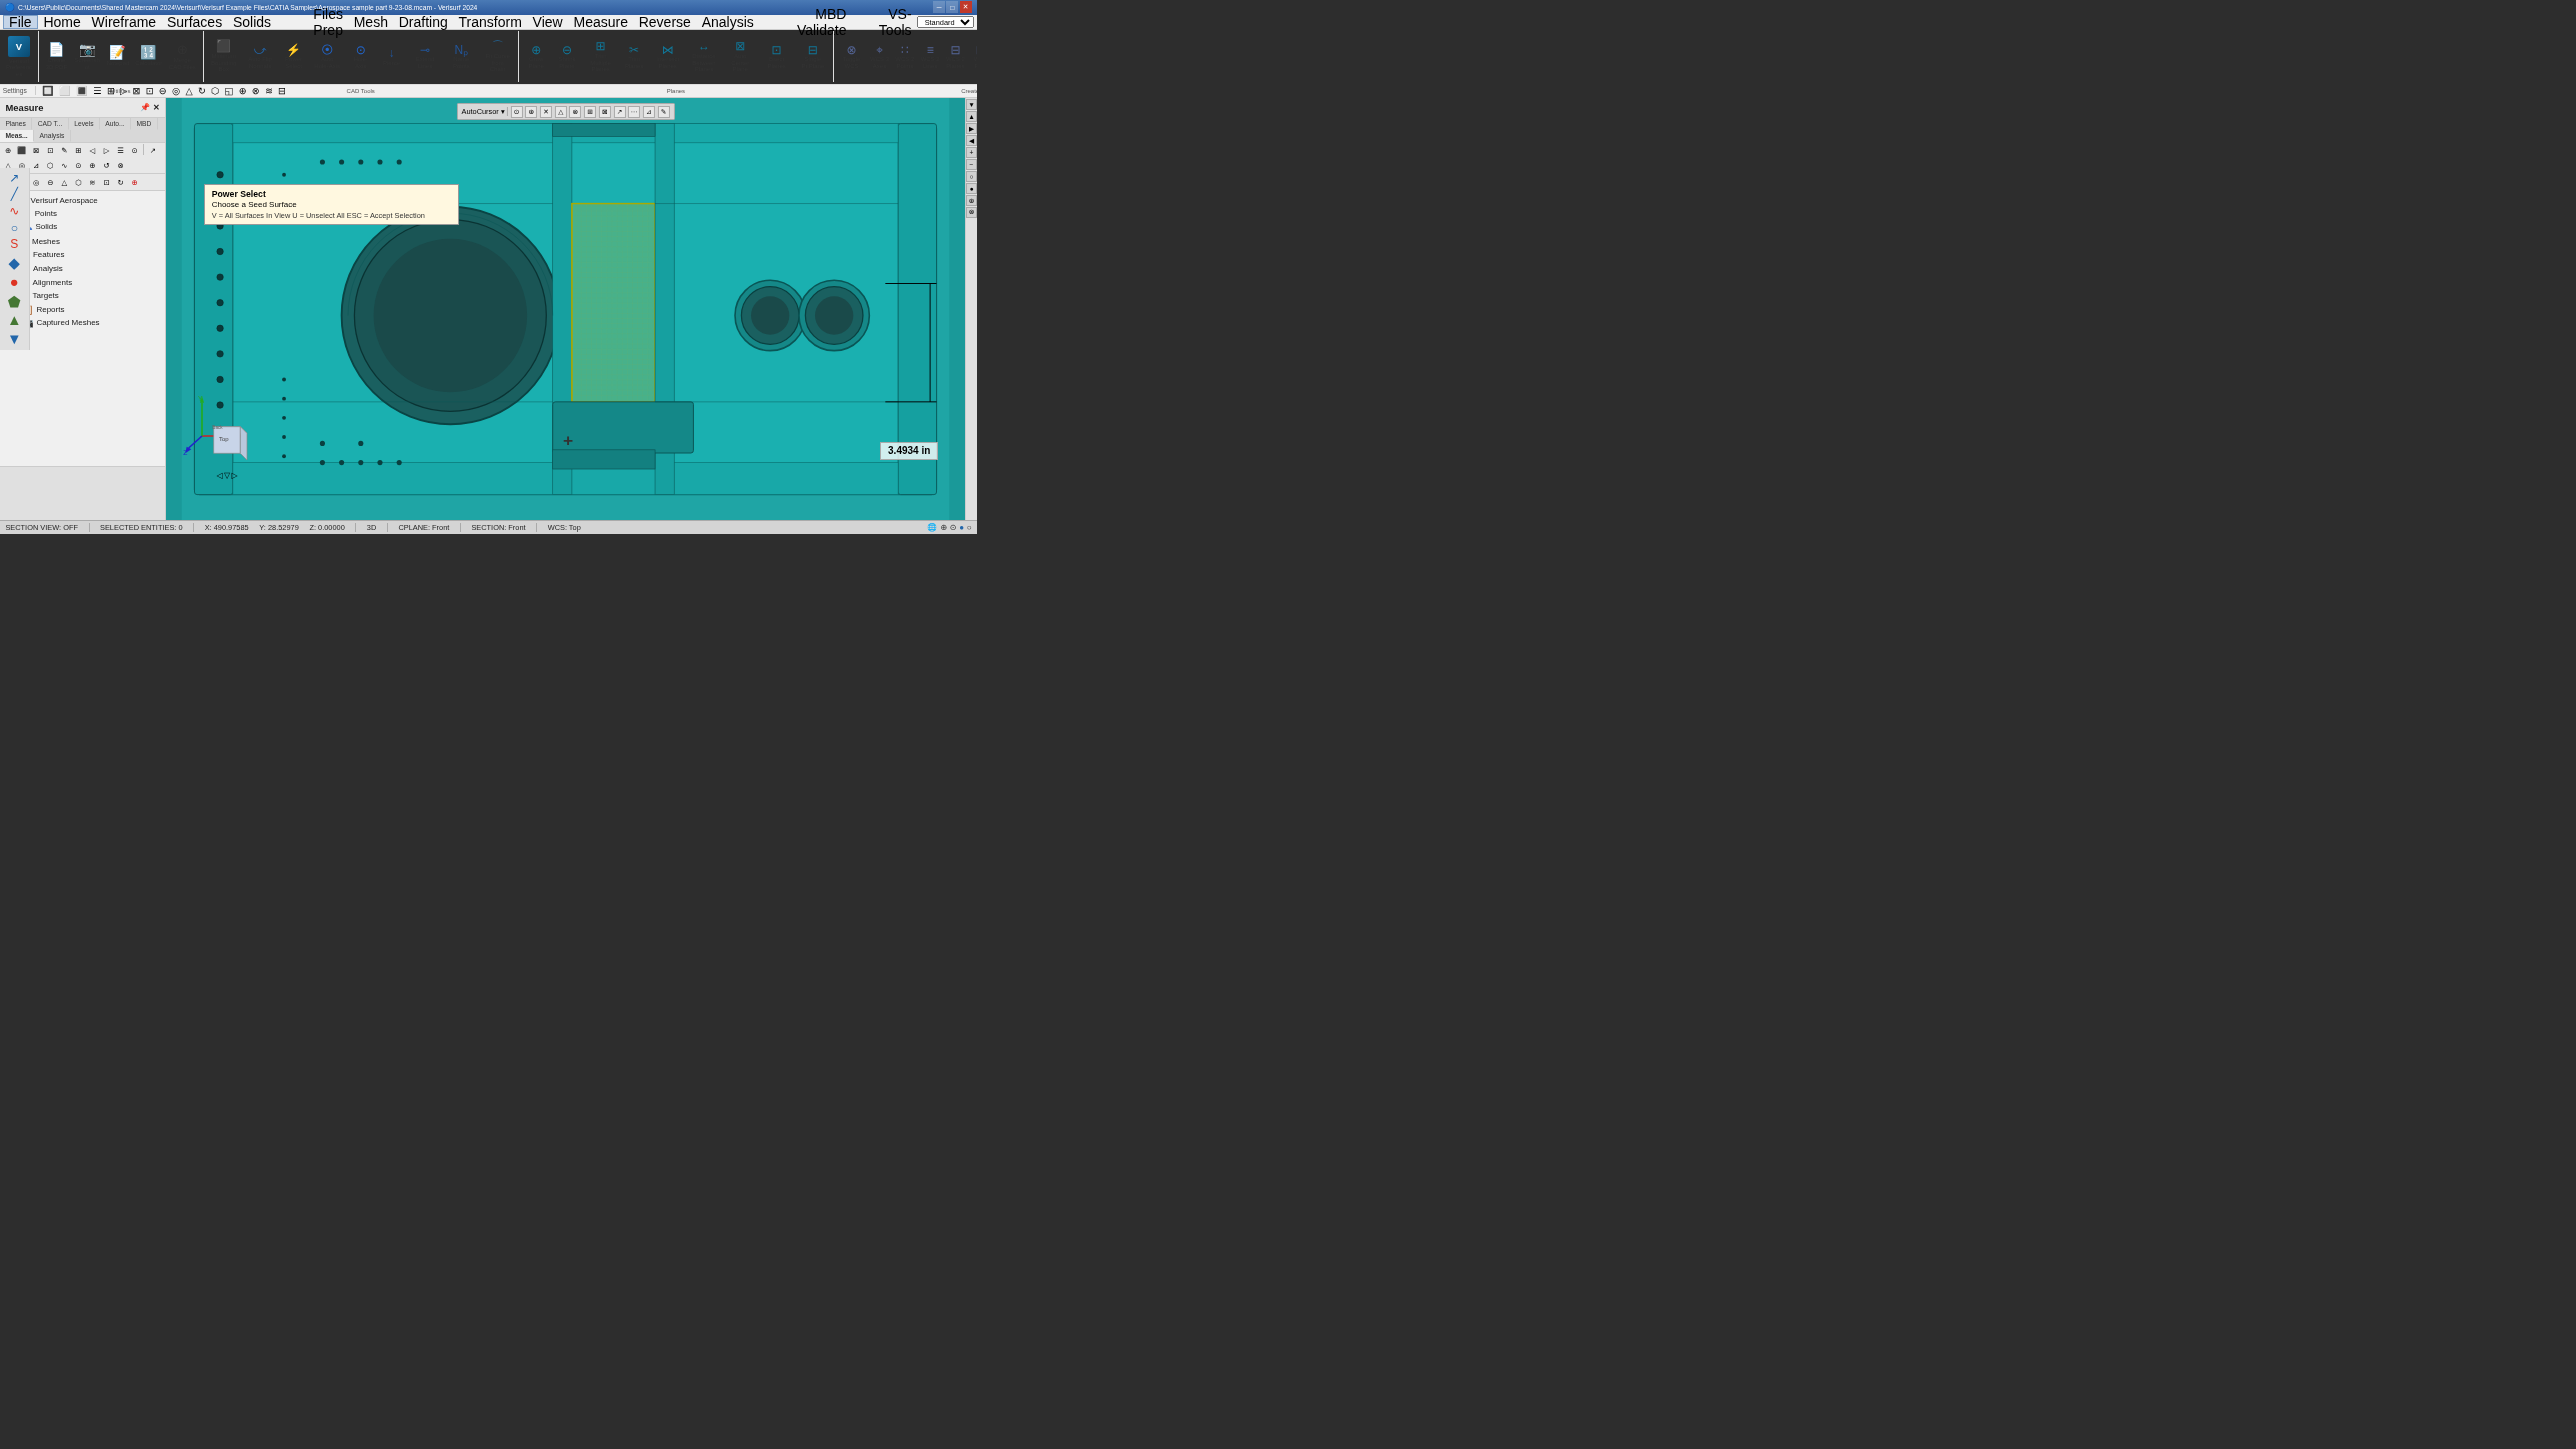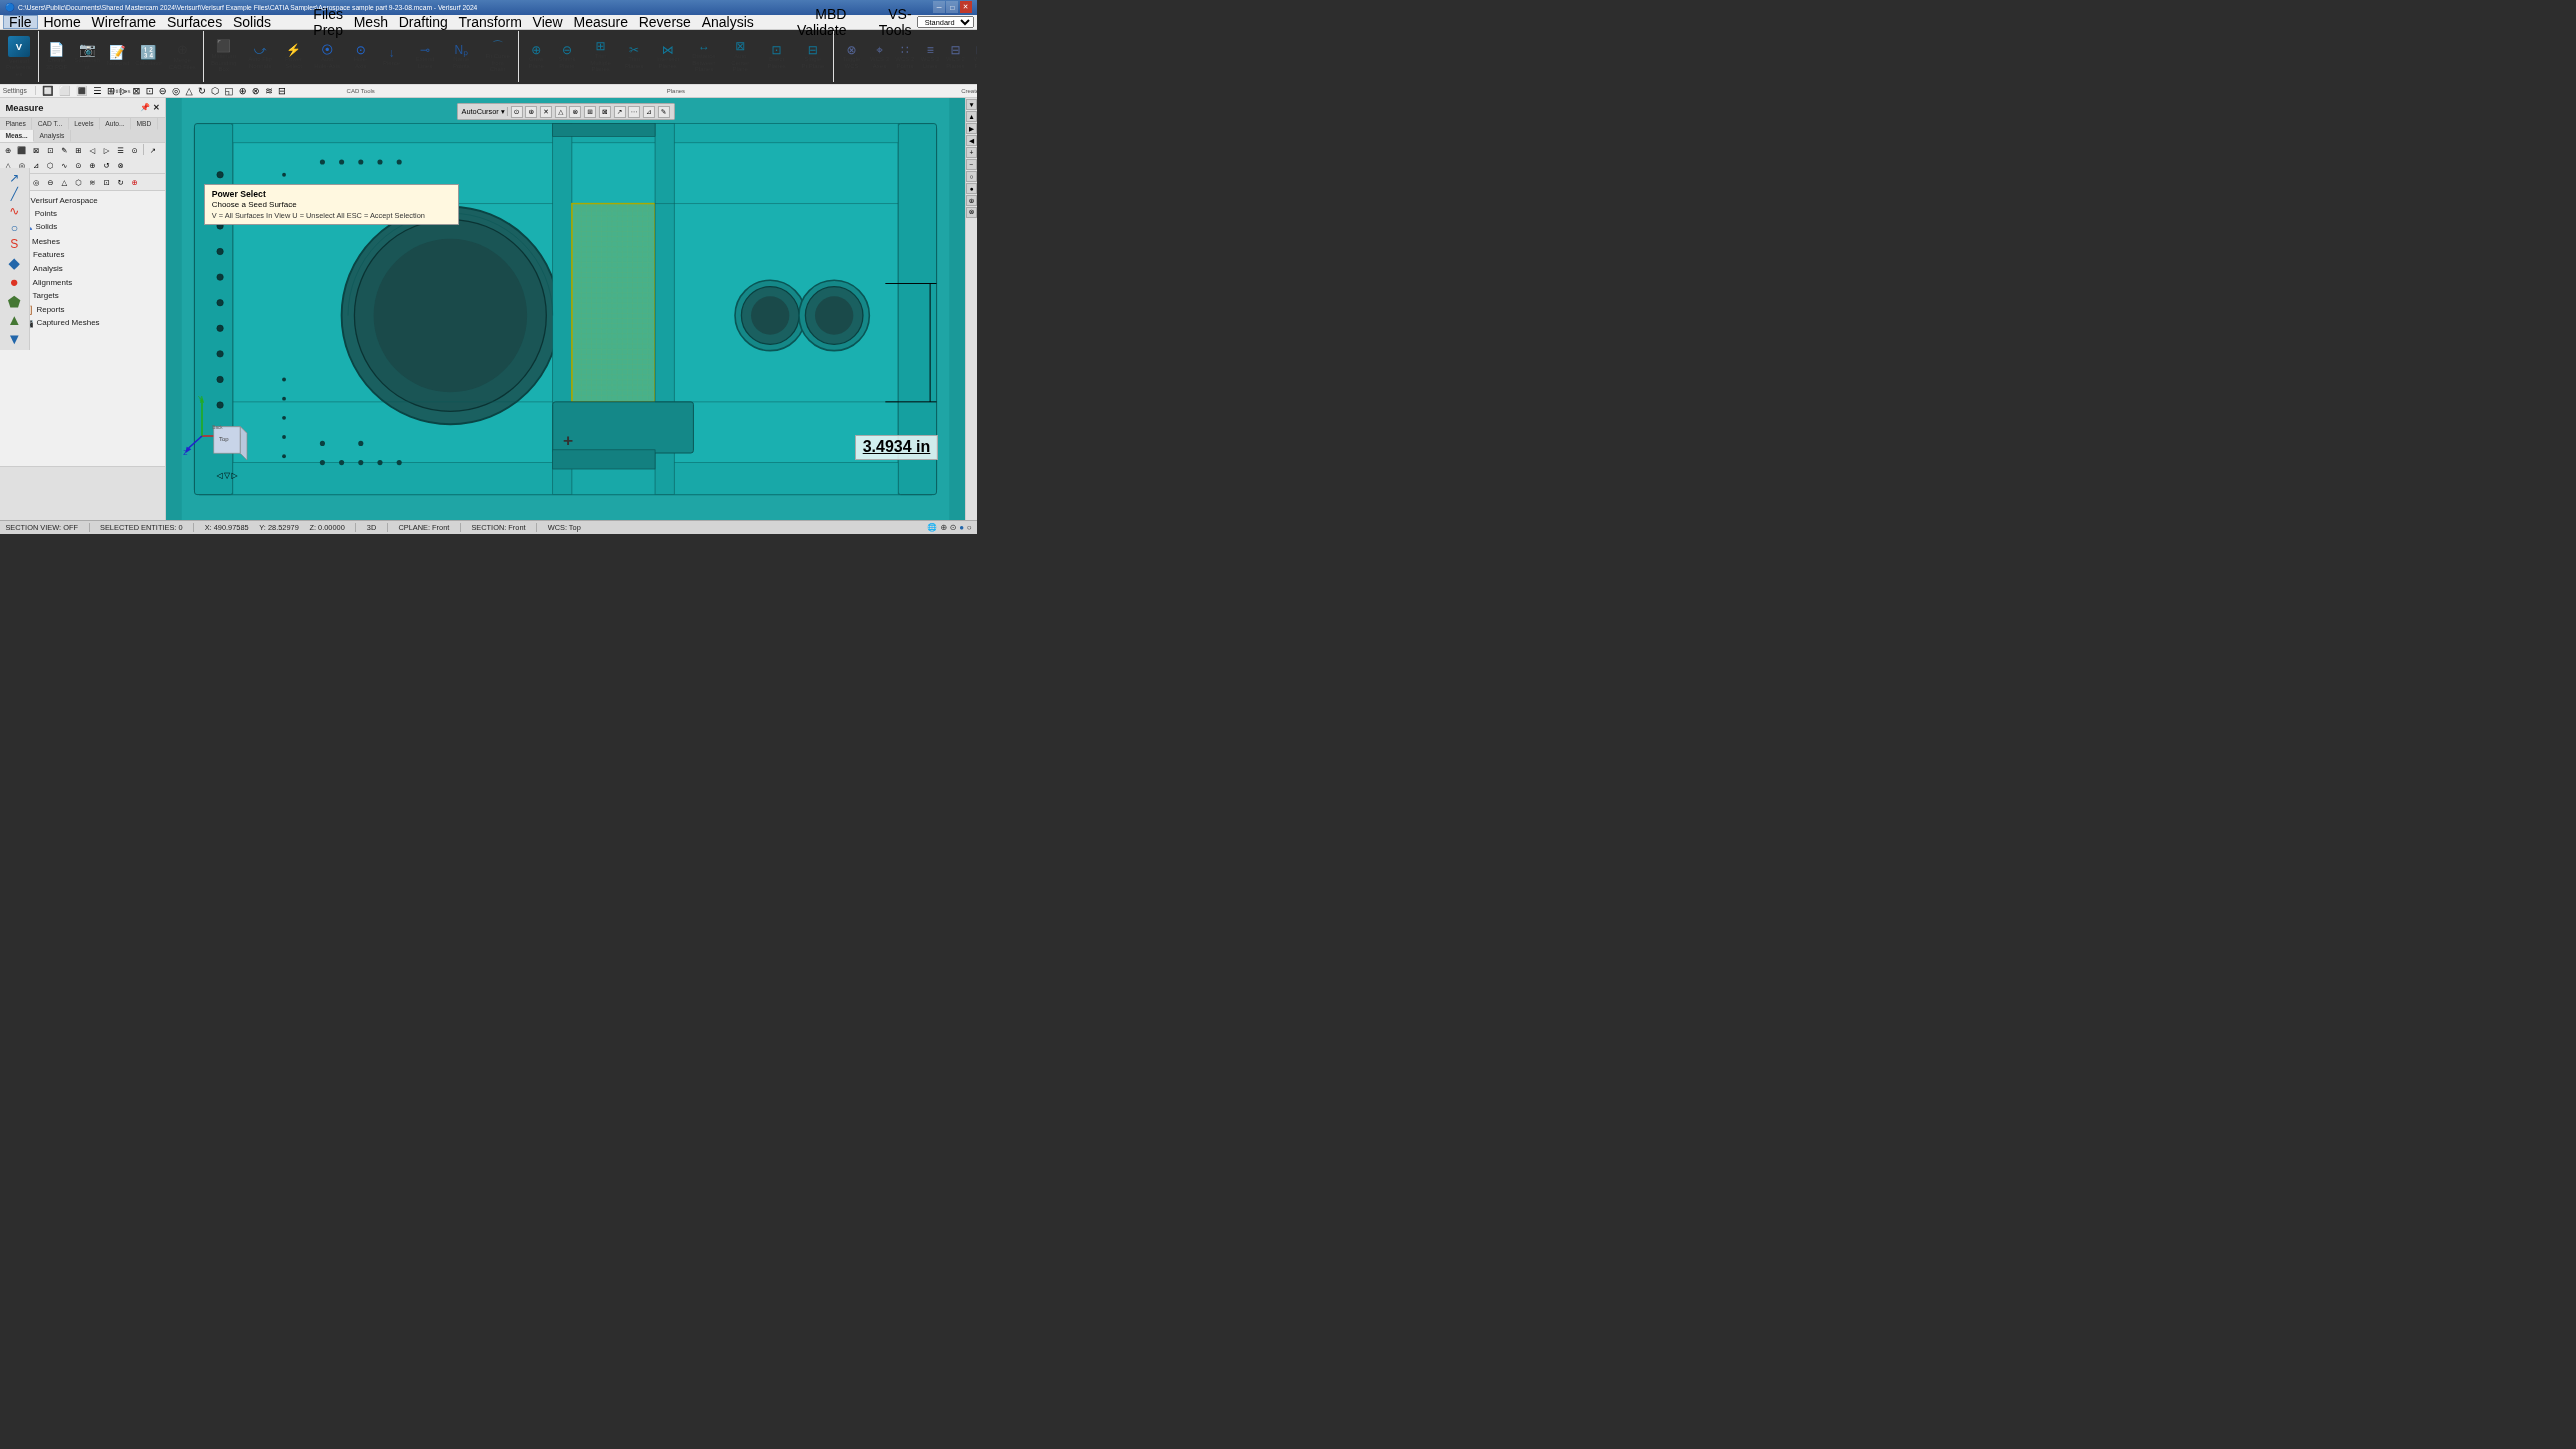--- a/index.html
+++ b/index.html
@@ -128,23 +128,23 @@
 
     
     #axes-indicator {
       position: absolute; bottom: 54px; left: 40px;
       width: 54px; height: 54px; z-index: 5;
     }
 
     
     #measure-indicator {
       position: absolute; bottom: 60px; right: 27px;
-      color: #000; font-size: 16px; font-weight: bold;
+      color: #000; font-size: 10px; font-weight: bold;
       background: rgba(255,255,255,0.8); padding: 2.7px 6.7px;
-      border: 0.7px solid #aaa; z-index: 5; text-decoration: underline;
+      border: 0.7px solid #aaa; z-index: 5;
     }
 
     
     #right-panel {
       width: 12px; background: #e0e0e0; border-left: 0.7px solid #ccc;
       display: flex; flex-direction: column; align-items: center;
       gap: 1.3px; padding: 1.3px 0;
     }
     .right-btn {
       width: 10.7px; height: 10.7px; background: #d0d0d0; border: 0.7px solid #aaa;

